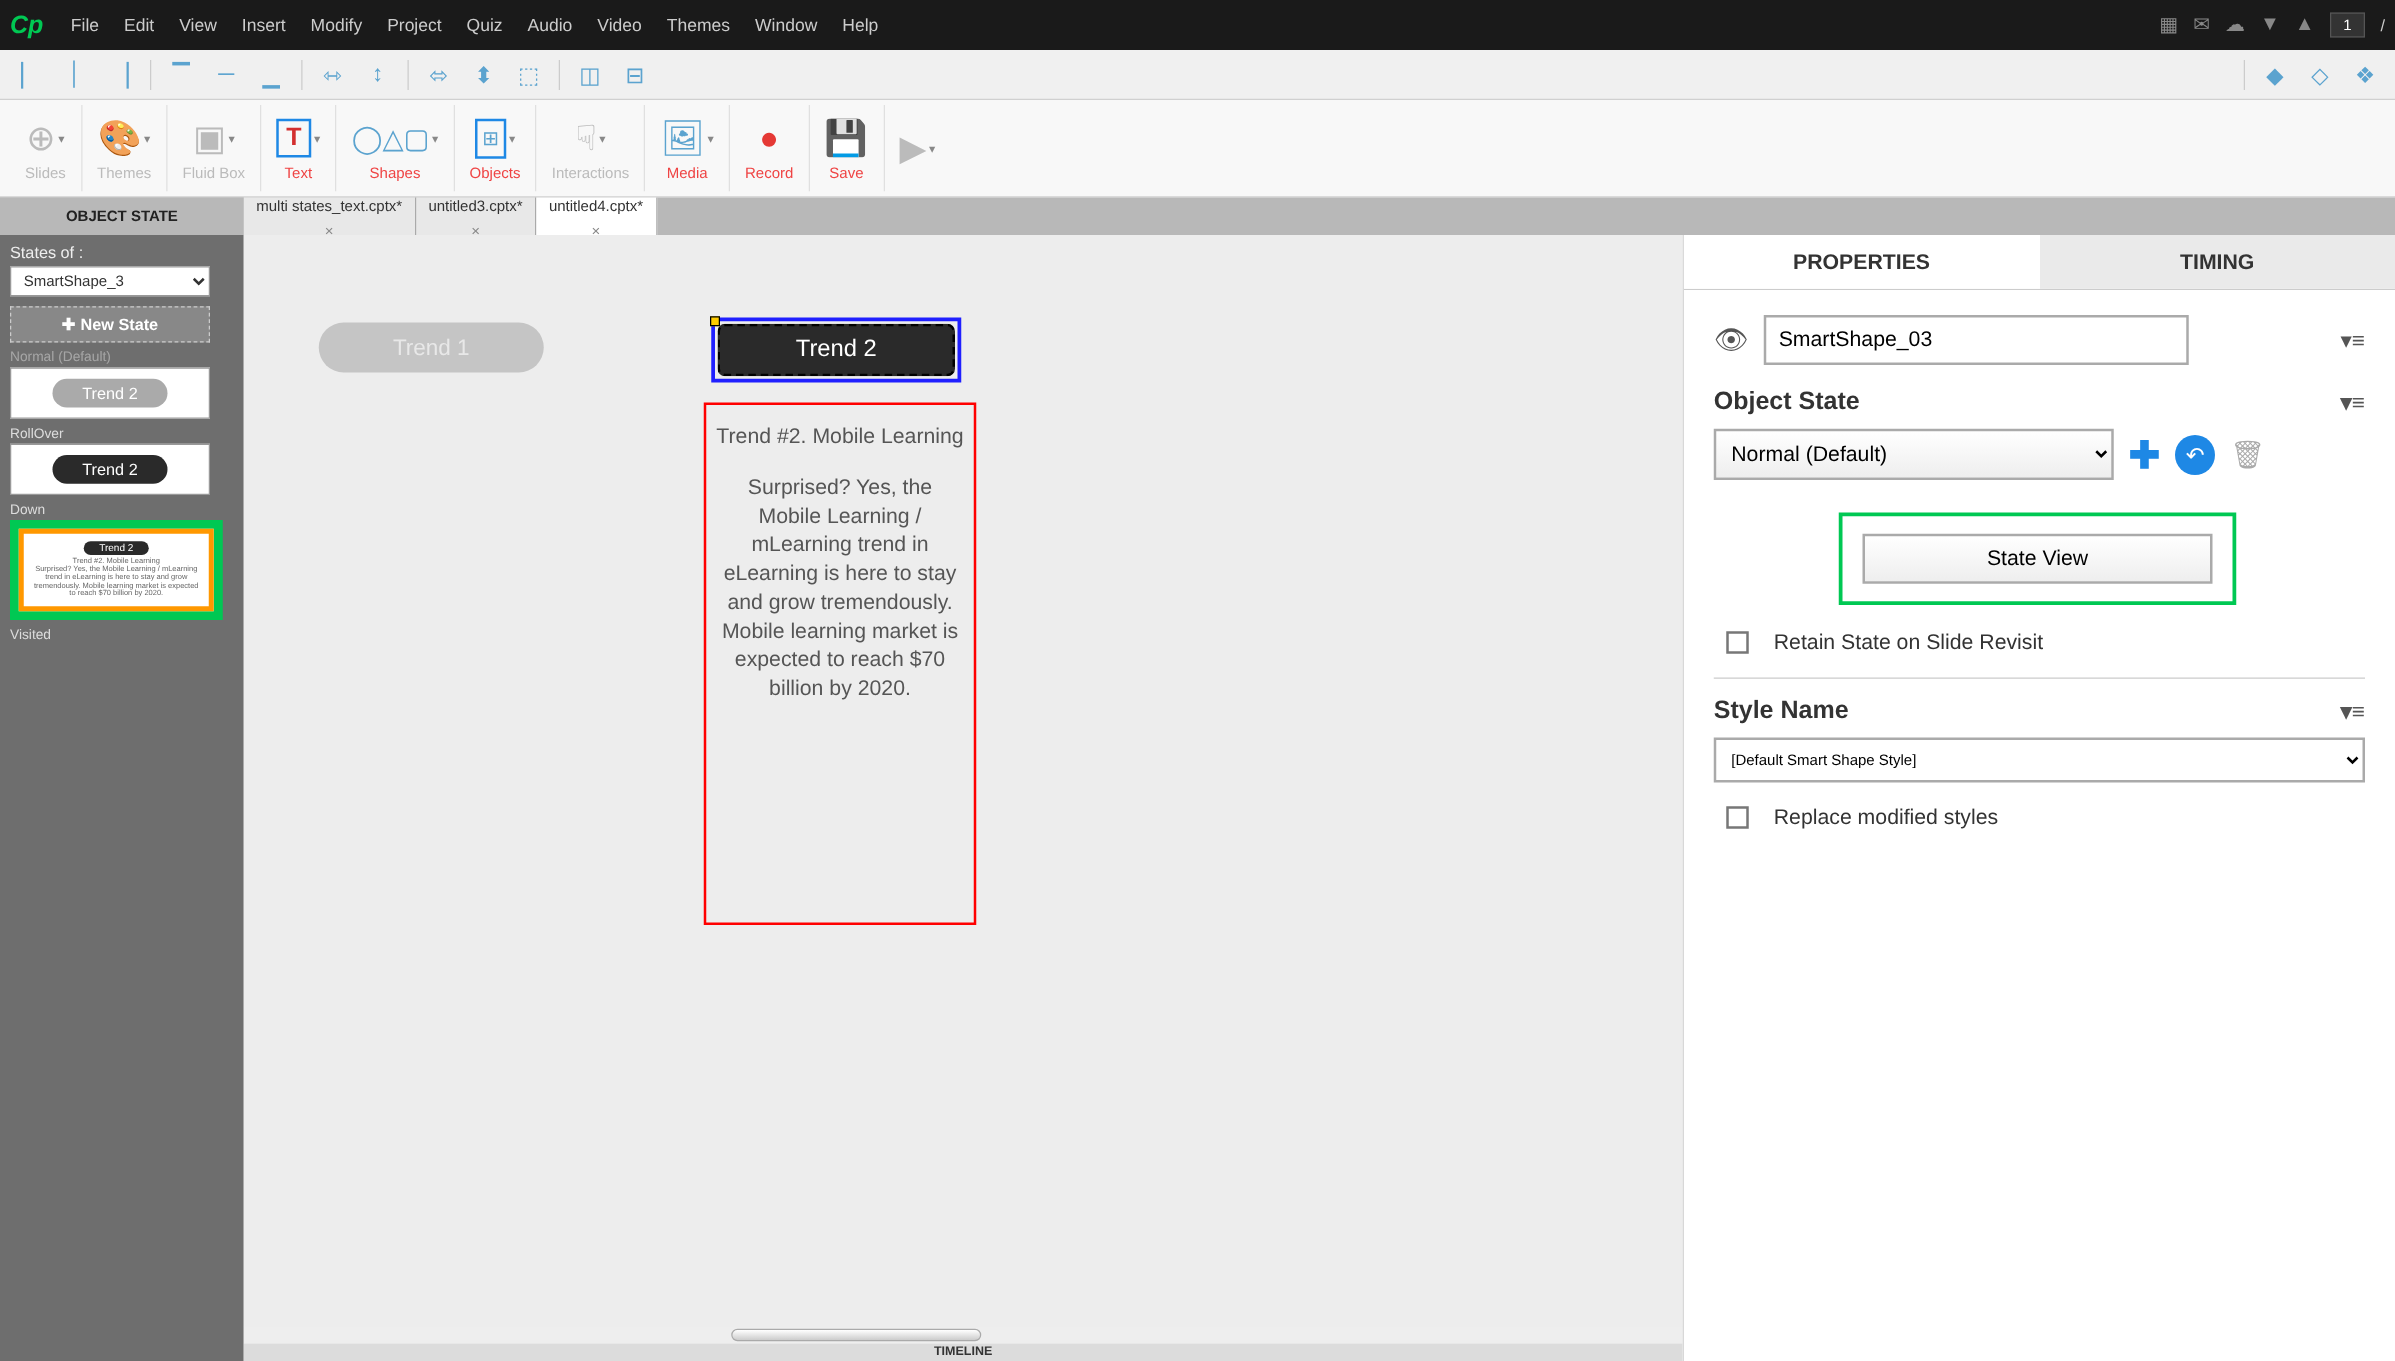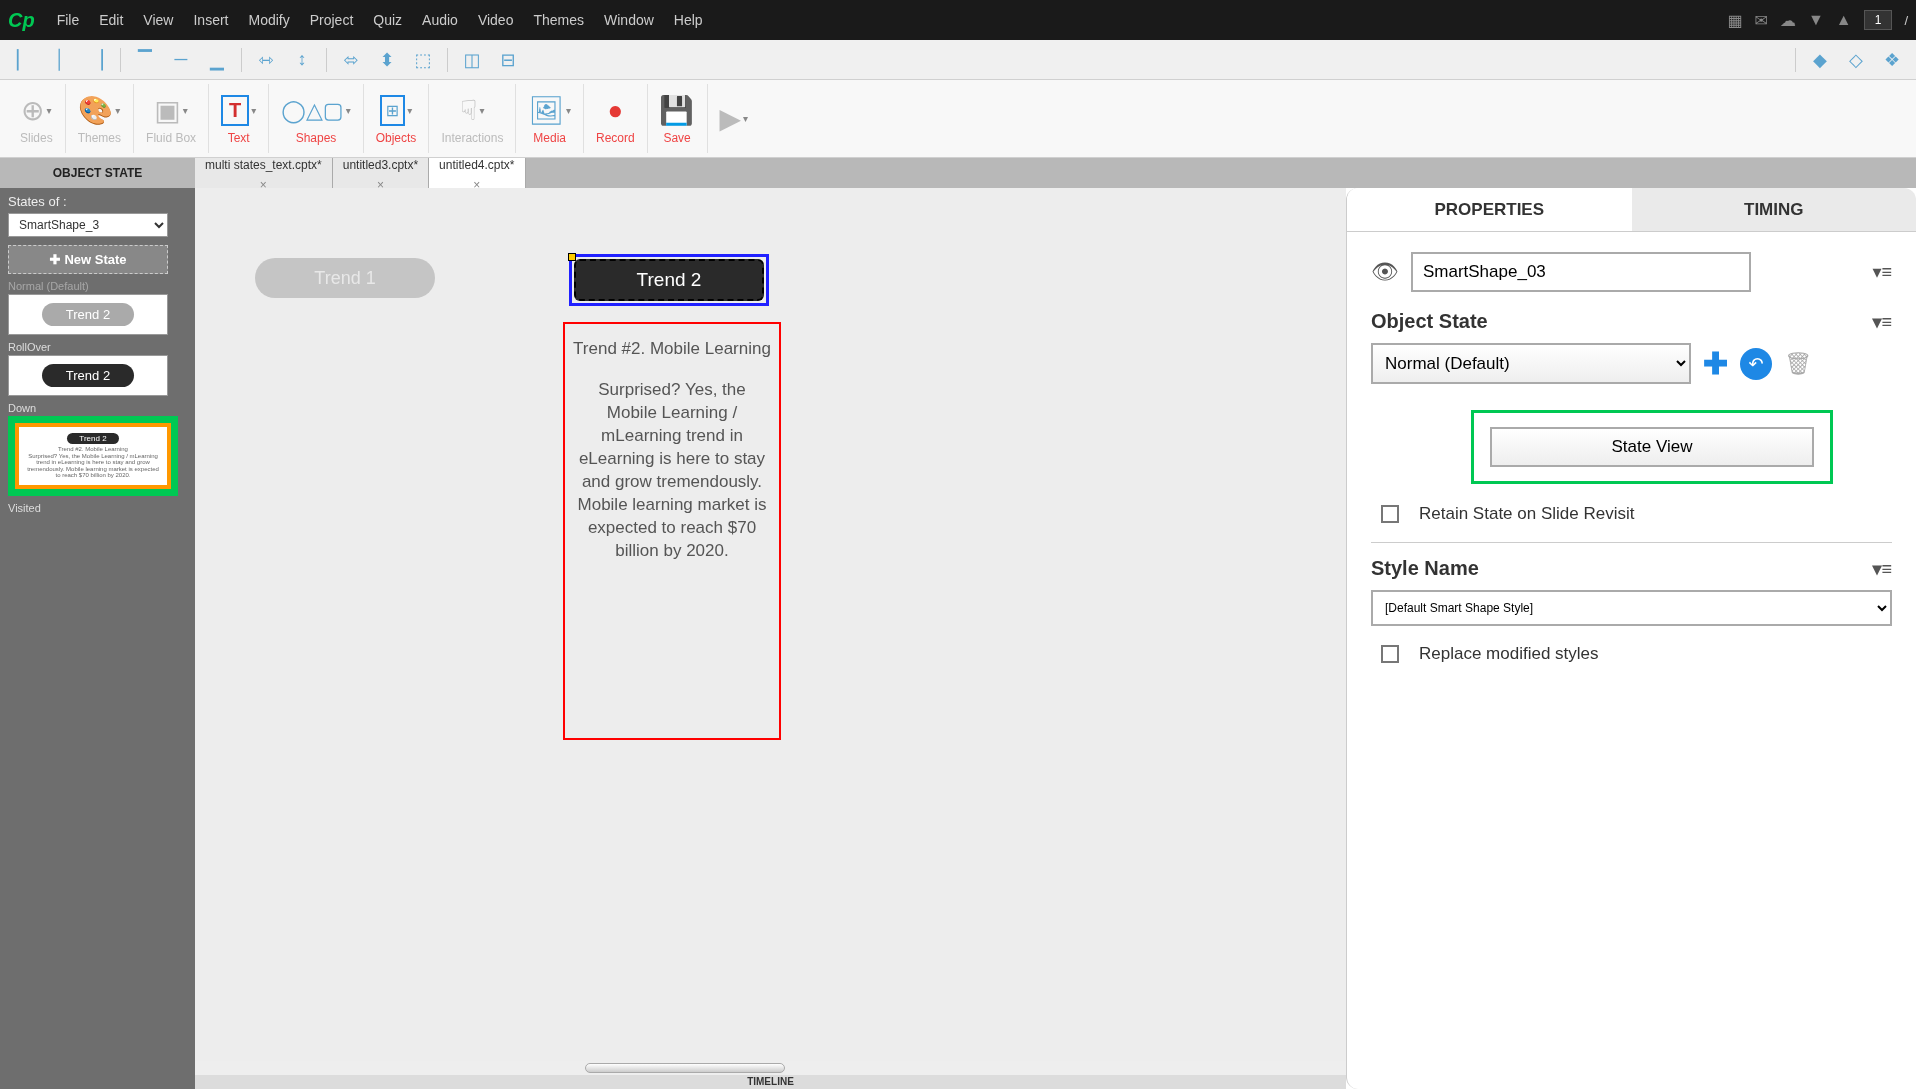--- a/index.html
+++ b/index.html
@@ -60,37 +60,37 @@
 .trend1-btn { position: absolute; top: 70px; left: 60px; width: 180px; height: 40px; background: #c5c5c5; color: #e8e8e8; border-radius: 20px; display: flex; align-items: center; justify-content: center; font-size: 18px; }
 .trend2-wrap { position: absolute; top: 66px; left: 374px; width: 200px; height: 52px; border: 3px solid #2020ff; padding: 2px; }
 .trend2-inner { border: 2px dashed #000; width: 100%; height: 100%; background: #2a2a2a; color: #fff; display: flex; align-items: center; justify-content: center; font-size: 19px; border-radius: 6px; }
 .trend2-handle { position: absolute; width: 8px; height: 8px; background: #ffcc00; border: 1px solid #000; top: -4px; left: -4px; }
 .content-box { position: absolute; top: 134px; left: 368px; width: 218px; height: 418px; border: 2px solid #ff0000; padding: 14px 8px; text-align: center; color: #555; font-size: 17px; line-height: 1.35; }
 .hscroll { position: absolute; bottom: 14px; left: 0; right: 0; height: 14px; background: #eee; display: flex; align-items: center; }
 .hscroll-thumb { height: 10px; width: 200px; margin-left: 390px; background: linear-gradient(#fff,#ccc); border: 1px solid #aaa; border-radius: 5px; }
 .timeline-bar { position: absolute; bottom: 0; left: 0; right: 0; height: 14px; background: #dcdcdc; text-align: center; font-size: 10px; font-weight: bold; color: #333; line-height: 14px; }
 
 
-.props-panel { width: 570px; background: #fff; border-left: 1px solid #ccc; overflow-y: auto; border-radius: 12px; }
+.props-panel { width: 570px; background: #fff; border-left: 1px solid #ccc; overflow-y: auto; }
 .props-tabs { display: flex; height: 44px; border-bottom: 1px solid #ccc; }
 .props-tab { flex: 1; display: flex; align-items: center; justify-content: center; font-size: 17px; font-weight: bold; color: #333; cursor: pointer; }
 .props-tab.active { background: #fff; }
 .props-tab.inactive { background: #eaeaea; }
 .props-body { padding: 20px 24px; }
 .row { display: flex; align-items: center; gap: 12px; margin-bottom: 18px; }
 .eye-icon { font-size: 22px; color: #555; }
 .name-input { flex: 1; max-width: 340px; padding: 8px 10px; border: 2px solid #aaa; font-size: 17px; }
 .menu-lines { margin-left: auto; font-size: 18px; color: #555; cursor: pointer; }
 .section-title { font-size: 20px; font-weight: bold; margin: 14px 0 10px; display: flex; align-items: center; }
 .state-dd { width: 320px; padding: 8px; border: 2px solid #aaa; font-size: 17px; background: linear-gradient(#fff,#eee); }
 .plus-icon { font-size: 30px; color: #1e88e5; font-weight: bold; cursor: pointer; }
 .reset-icon { width: 32px; height: 32px; border-radius: 50%; background: #1e88e5; color: #fff; display: flex; align-items: center; justify-content: center; font-size: 18px; cursor: pointer; }
 .trash-icon { font-size: 22px; color: #aaa; cursor: pointer; }
 .state-view-hl { border: 3px solid #00c853; padding: 14px 16px; display: inline-block; margin: 8px 0 14px 100px; }
-.state-view-btn { width: 324px; padding: 8px; border: 2px solid #aaa; background: linear-gradient(#fff,#eee); font-size: 17px; cursor: pointer; }
+.state-view-btn { width: 280px; padding: 8px; border: 2px solid #aaa; background: linear-gradient(#fff,#eee); font-size: 17px; cursor: pointer; }
 .chk-row { display: flex; align-items: center; gap: 20px; margin: 6px 0 18px 10px; font-size: 17px; }
 .chk { width: 18px; height: 18px; border: 2px solid #777; }
 .hr { border-top: 1px solid #ccc; margin: 8px 0 14px; }
 .style-dd { width: 100%; padding: 8px; border: 2px solid #aaa; font-size: 12px; background: #fff; }
 </style>
 </head>
 <body>
 
 <div class="menubar">
   <span class="logo">Cp</span>

